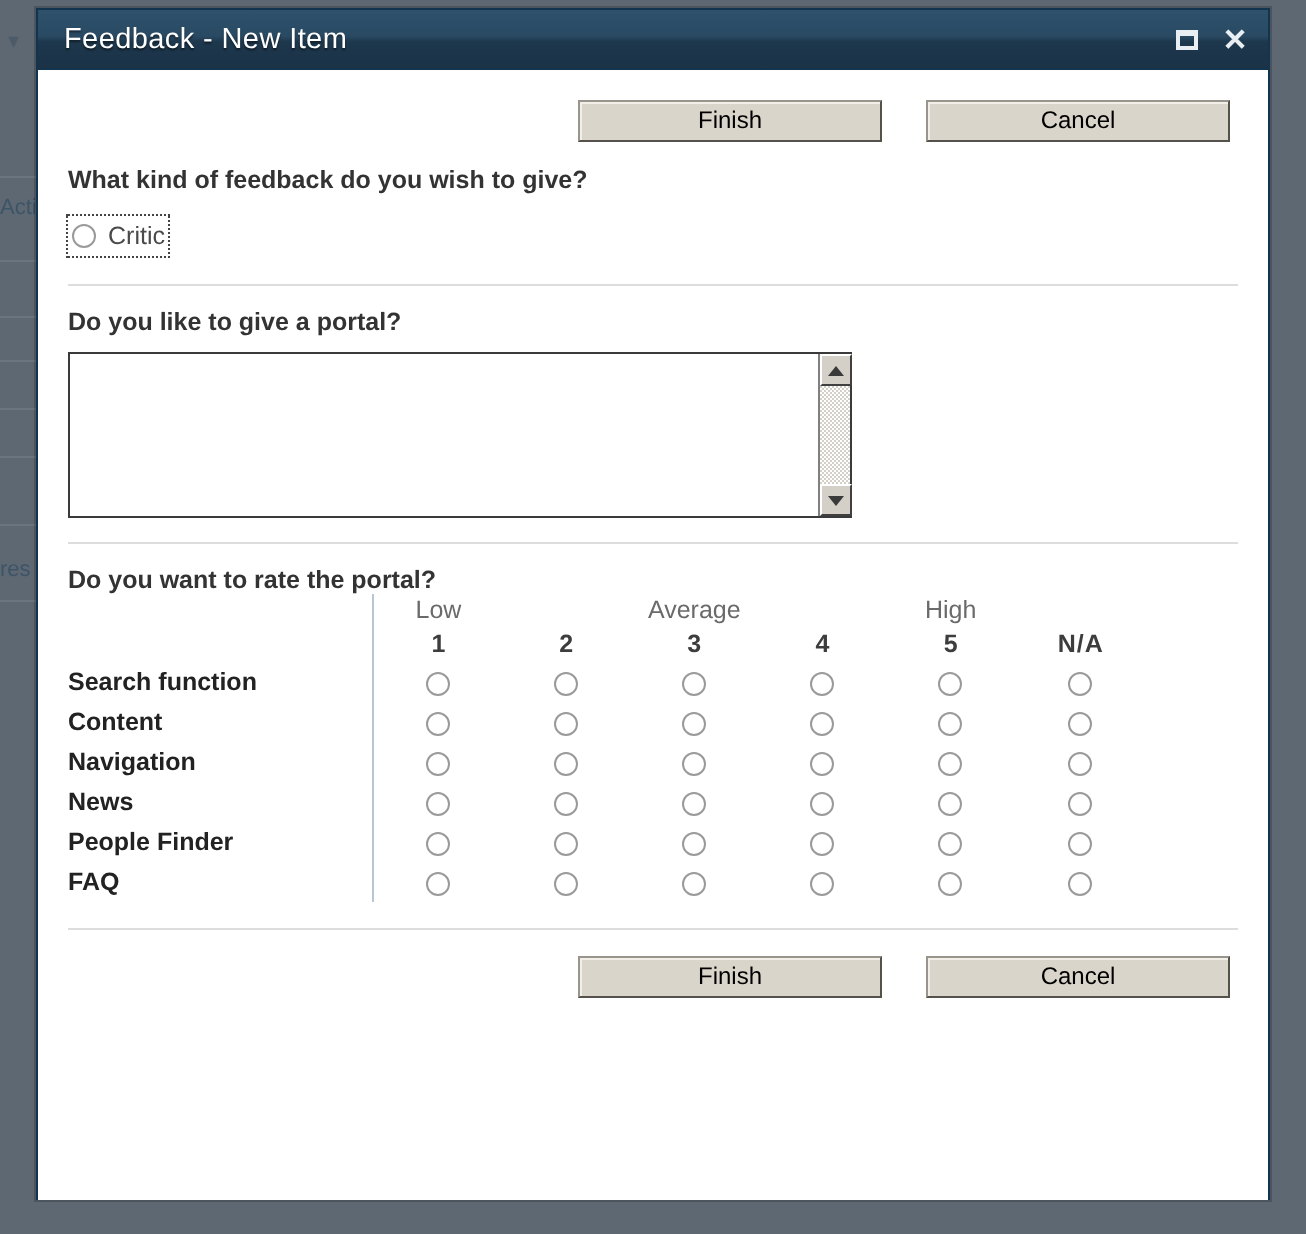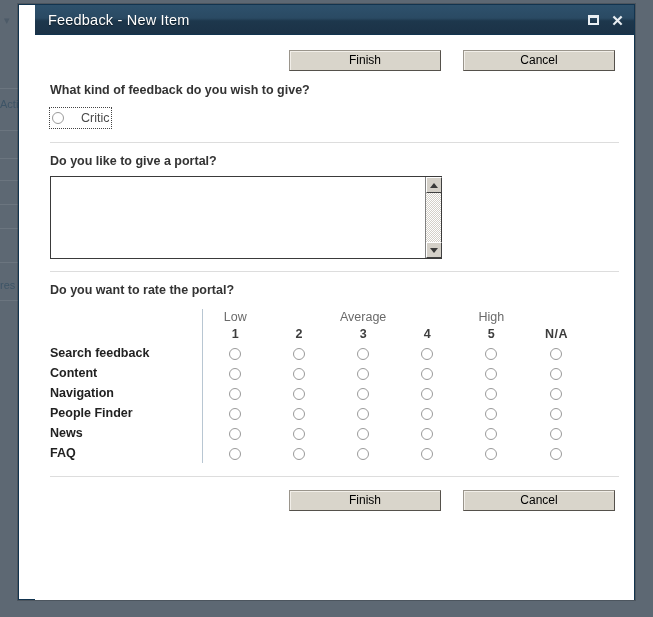--- a/index.html
+++ b/index.html
@@ -48,21 +48,20 @@
     position: absolute;
     left: 18px;
     top: 4px;
     width: 617px;
     height: 596px;
     z-index: 10;
     border: 1px solid #12344f;
     background: #ffffff;
     box-sizing: border-box;
     box-shadow: 0 0 0 1px rgba(0,0,0,.18);
-    padding-left: 16px;
   }
 
   
   #titlebar {
     height: 30px;
     background: linear-gradient(to bottom, #2e516c 0%, #2a4a63 45%, #1d374c 55%, #1b3247 100%);
     border-bottom: 1px solid #12344f;
     display: flex;
     align-items: center;
     position: relative;
@@ -185,21 +184,21 @@
     content: "";
     position: absolute;
     left: 3px;
     top: 3px;
     width: 4px;
     height: 4px;
     border-radius: 50%;
     background: #1a1a1a;
   }
   .radio-label {
-    margin-left: 17px;
+    margin-left: 6px;
     font-size: 12.5px;
     color: #4a4a4a;
   }
 
   
   .ta-wrap {
     margin-top: 8px;
     width: 392px;
     height: 83px;
     border: 1px solid #3a3a3a;
@@ -251,21 +250,20 @@
   }
   .arrow-down {
     width: 0; height: 0;
     border-left: 4px solid transparent;
     border-right: 4px solid transparent;
     border-top: 5px solid #3a3a3a;
   }
 
   
   #rating-table {
-    margin-top: 12px;
     border-collapse: collapse;
     width: 540px;
     table-layout: fixed;
   }
   #rating-table th, #rating-table td {
     padding: 0;
     margin: 0;
   }
   .col-label { width: 148px; }
   .col-opt   { width: 62px; }
@@ -417,21 +415,21 @@
               <span class="num">5</span>
             </th>
             <th class="hdr-cell na">
               <span class="cap"></span>
               <span class="num">N/A</span>
             </th>
           </tr>
       </thead>
       <tbody id="rating-body">
           <tr>
-            <td class="row-label">Search feedback</td>
+            <td class="row-label">Search function</td>
             <td class="opt-cell sep-left"><span class="radio"></span></td>
             <td class="opt-cell"><span class="radio"></span></td>
             <td class="opt-cell"><span class="radio"></span></td>
             <td class="opt-cell"><span class="radio"></span></td>
             <td class="opt-cell"><span class="radio"></span></td>
             <td class="opt-cell"><span class="radio"></span></td>
           </tr>
           <tr>
             <td class="row-label">Content</td>
             <td class="opt-cell sep-left"><span class="radio"></span></td>
@@ -444,30 +442,30 @@
           <tr>
             <td class="row-label">Navigation</td>
             <td class="opt-cell sep-left"><span class="radio"></span></td>
             <td class="opt-cell"><span class="radio"></span></td>
             <td class="opt-cell"><span class="radio"></span></td>
             <td class="opt-cell"><span class="radio"></span></td>
             <td class="opt-cell"><span class="radio"></span></td>
             <td class="opt-cell"><span class="radio"></span></td>
           </tr>
           <tr>
+            <td class="row-label">News</td>
+            <td class="opt-cell sep-left"><span class="radio"></span></td>
+            <td class="opt-cell"><span class="radio"></span></td>
+            <td class="opt-cell"><span class="radio"></span></td>
+            <td class="opt-cell"><span class="radio"></span></td>
+            <td class="opt-cell"><span class="radio"></span></td>
+            <td class="opt-cell"><span class="radio"></span></td>
+          </tr>
+          <tr>
             <td class="row-label">People Finder</td>
-            <td class="opt-cell sep-left"><span class="radio"></span></td>
-            <td class="opt-cell"><span class="radio"></span></td>
-            <td class="opt-cell"><span class="radio"></span></td>
-            <td class="opt-cell"><span class="radio"></span></td>
-            <td class="opt-cell"><span class="radio"></span></td>
-            <td class="opt-cell"><span class="radio"></span></td>
-          </tr>
-          <tr>
-            <td class="row-label">News</td>
             <td class="opt-cell sep-left"><span class="radio"></span></td>
             <td class="opt-cell"><span class="radio"></span></td>
             <td class="opt-cell"><span class="radio"></span></td>
             <td class="opt-cell"><span class="radio"></span></td>
             <td class="opt-cell"><span class="radio"></span></td>
             <td class="opt-cell"><span class="radio"></span></td>
           </tr>
           <tr>
             <td class="row-label">FAQ</td>
             <td class="opt-cell sep-left"><span class="radio"></span></td>

